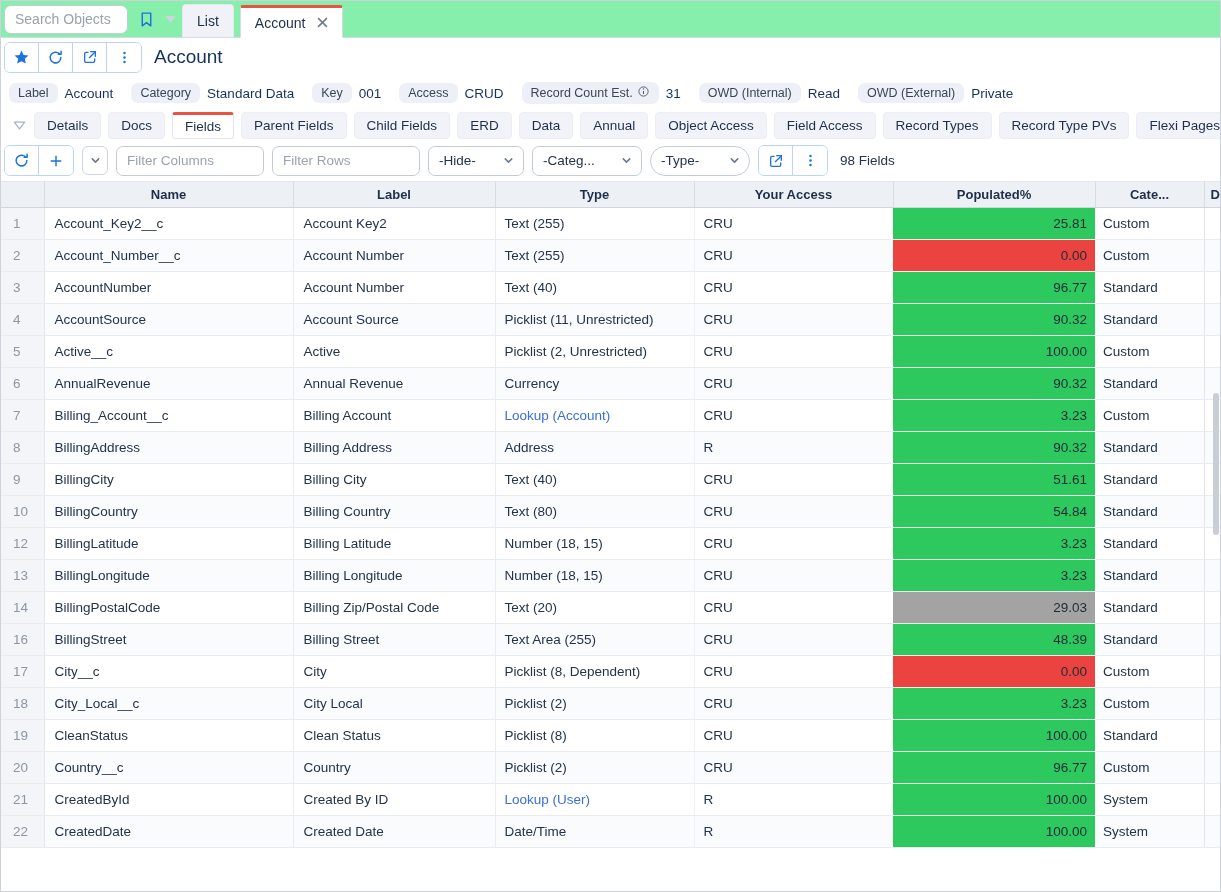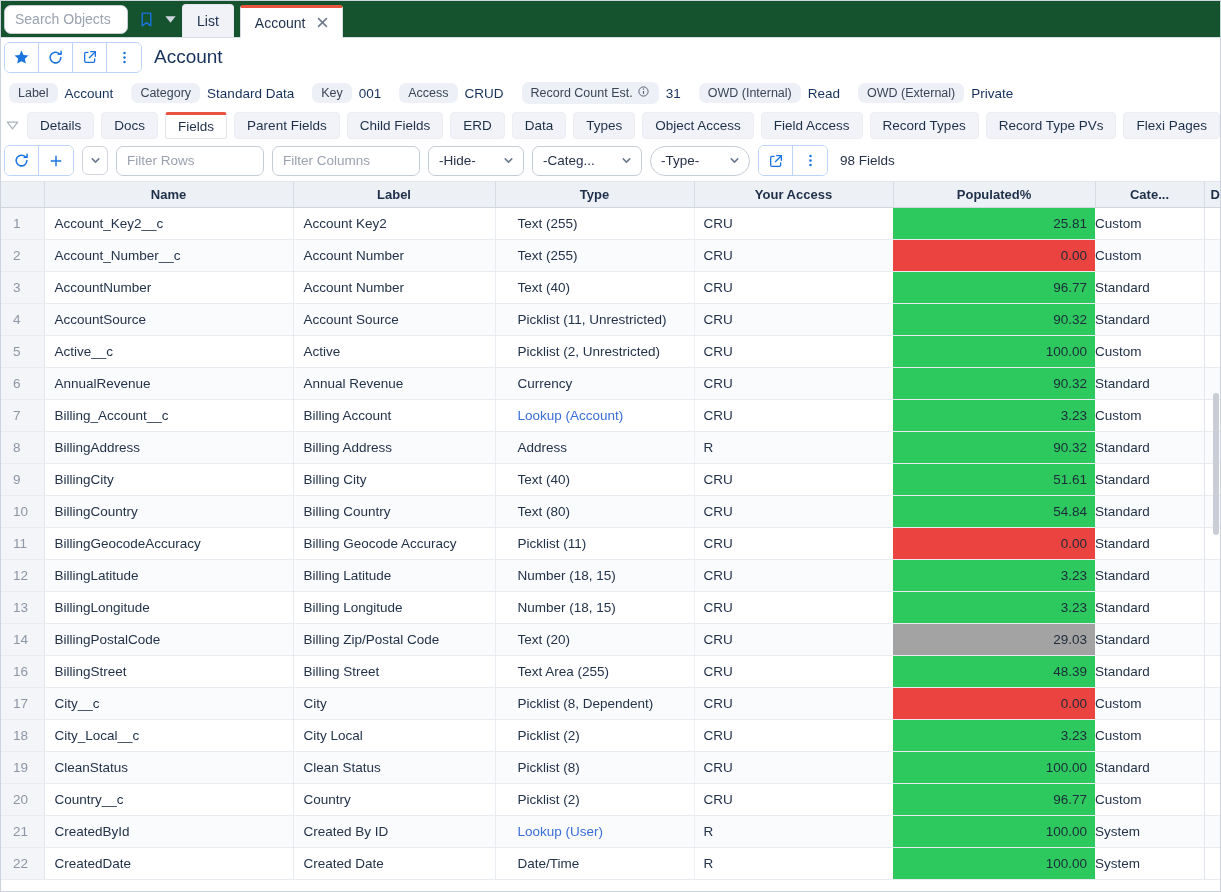--- a/index.html
+++ b/index.html
@@ -2,21 +2,21 @@
 <html><head>
 <meta charset="utf-8">
 <style>
   * { margin:0; padding:0; box-sizing:border-box; }
   html,body { width:1221px; height:892px; overflow:hidden; background:#fff;
     font-family:"Liberation Sans", sans-serif; color:#1e2f4a; }
   .page { position:relative; width:1221px; height:892px; background:#fff;
     border:1px solid #cdd3dc; overflow:hidden; }
 
   
-  .tabstrip { height:37px; border-bottom:1px solid #d6dae2; display:flex; align-items:flex-end; padding-left:3px; background:#14532d; }
+  .tabstrip { height:37px; border-bottom:1px solid #d6dae2; display:flex; align-items:flex-end; padding-left:3px; background:#86efac; }
   .search-obj { width:124px; height:29px; margin:3px 6px 3px 0; border:1px solid #c6ccd6; border-radius:7px;
     padding:0 10px; font-size:14px; color:#1e2f4a; outline:none; align-self:center; font-family:inherit;}
   .search-obj::placeholder { color:#9aa2b0; }
   .strip-icon { align-self:center; display:flex; align-items:center; justify-content:center; width:24px; height:28px; cursor:pointer; }
   .tab { height:33px; display:flex; align-items:center; padding:0 14px; font-size:14px; color:#1e2f4a;
     background:#f0f2f7; border:1px solid #e4e7ee; border-bottom:none; border-radius:4px 4px 0 0; margin-right:6px; cursor:pointer; }
   .tab.active { background:#fff; border:1px solid #d6dae2; border-bottom:1px solid #fff; margin-bottom:-1px;
     border-top:3px solid #e8543f; border-radius:3px 3px 0 0; gap:12px; }
   .tab .close { display:flex; align-items:center; }
 
@@ -28,21 +28,21 @@
   .btn-group .ibtn:last-child { border-right:none; }
   .obj-title { font-size:19px; font-weight:500; color:#16325c; margin-left:12px; }
 
   
   .meta-row { height:34px; display:flex; align-items:center; gap:18px; padding-left:8px; }
   .meta-item { display:flex; align-items:center; gap:7px; }
   .pill { background:#edf0f6; border-radius:7px; padding:3px 9px; font-size:12.5px; color:#3a4657; display:flex; align-items:center; gap:4px; }
   .pill-value { font-size:13.5px; color:#16325c; }
 
   
-  .subtabs { height:30px; display:flex; align-items:center; padding-left:4px; gap:7px; }
+  .subtabs { height:30px; display:flex; align-items:center; padding-left:11px; gap:7px; }
   .funnel { width:20px; display:flex; align-items:center; justify-content:center; cursor:pointer; }
   .subtab { height:27px; display:flex; align-items:center; padding:0 12px; font-size:13.5px; color:#1e2f4a;
     background:#f1f3f8; border:1px solid #eceef4; border-radius:4px; cursor:pointer; white-space:nowrap; }
   .subtab.active { background:#fff; border:1px solid #e2e5ec; border-top:3px solid #e8543f; border-radius:3px; }
 
   
   .filter-bar { height:41px; display:flex; align-items:center; gap:8px; padding-left:3px; }
   .sm-ibtn { width:26px; height:29px; display:flex; align-items:center; justify-content:center;
     border:1px solid #d0d5dd; border-radius:6px; background:#fff; cursor:pointer; }
   .f-input { width:148px; height:30px; border:1px solid #c6ccd6; border-radius:7px; padding:0 10px;
@@ -58,25 +58,25 @@
   table { border-collapse:collapse; table-layout:fixed; width:1221px; }
   thead th { height:26px; background:#edf0f5; font-size:13px; font-weight:700; color:#1e2f4a;
     border-top:1px solid #e3e6ec; border-bottom:1px solid #d0d5de; border-right:1px solid #d8dce4;
     text-align:center; white-space:nowrap; overflow:hidden; }
   thead th:last-child { border-right:none; text-align:left; padding-left:6px; }
   tbody td { height:32px; font-size:13.5px; color:#22334a; border-bottom:1px solid #e8ebf0;
     white-space:nowrap; overflow:hidden; background:#fff; }
   tbody tr:nth-child(even) td { background:#fafbfd; }
   td.c-num { background:#f3f5f8 !important; color:#8d96a5; border-right:1px solid #e2e5eb; padding-left:12px; }
   td.c-name, td.c-label { border-right:1px solid #e9ecf1; padding-left:10px; }
-  td.c-type { border-right:1px solid #eef0f5; padding-left:22px; }
+  td.c-type { border-right:1px solid #eef0f5; padding-left:9px; }
   td.c-type.link { color:#3a6fd8; cursor:pointer; }
   td.c-access { padding-left:9px; }
   td.c-pop { text-align:right; padding-right:8px; color:#1d2b3a; }
-  td.c-cat { border-right:1px solid #e2e6ec; }
+  td.c-cat { padding-left:8px; border-right:1px solid #e2e6ec; }
   td.c-extra { }
 
   .vscrollbar { position:absolute; left:1212px; top:212px; width:6px; height:142px;
     background:#c9ced6; border-radius:3px; cursor:grab; }
 </style>
 </head>
 <body>
 
 <div class="page">
 
@@ -229,21 +229,21 @@
 
     <div class="subtab">
         <span>ERD</span>
       </div>
 
     <div class="subtab">
         <span>Data</span>
       </div>
 
     <div class="subtab">
-        <span>Types</span>
+        <span>Annual</span>
       </div>
 
     <div class="subtab">
         <span>Object Access</span>
       </div>
 
     <div class="subtab">
         <span>Field Access</span>
       </div>
 
@@ -273,22 +273,22 @@
         <svg width="16" height="16" viewBox="0 0 20 20" fill="none" stroke="#1b73de" stroke-width="1.8" stroke-linecap="round">
             <path d="M10 4v12M4 10h12"></path>
           </svg>
       </span>
     </div>
     <span class="sm-ibtn">
       <svg width="13" height="13" viewBox="0 0 16 16" fill="none" stroke="#69788c" stroke-width="1.8" stroke-linecap="round" stroke-linejoin="round">
           <polyline points="4,6 8,10 12,6"></polyline>
         </svg>
     </span>
+    <input class="f-input" placeholder="Filter Columns" style="">
     <input class="f-input" placeholder="Filter Rows" style="">
-    <input class="f-input" placeholder="Filter Columns" style="">
     <div class="f-select sel-hide">
       <span>-Hide-</span>
       <svg width="13" height="13" viewBox="0 0 16 16" fill="none" stroke="#69788c" stroke-width="1.8" stroke-linecap="round" stroke-linejoin="round">
           <polyline points="4,6 8,10 12,6"></polyline>
         </svg>
     </div>
     <div class="f-select sel-categ">
       <span>-Categ...</span>
       <svg width="13" height="13" viewBox="0 0 16 16" fill="none" stroke="#69788c" stroke-width="1.8" stroke-linecap="round" stroke-linejoin="round">
           <polyline points="4,6 8,10 12,6"></polyline>
@@ -447,30 +447,20 @@
       <td class="c-num">10</td>
       <td class="c-name">BillingCountry</td>
       <td class="c-label">Billing Country</td>
       <td class="c-type">Text (80)</td>
       <td class="c-access">CRU</td>
       <td class="c-pop" style="background: rgb(45, 201, 94);">54.84</td>
       <td class="c-cat">Standard</td>
       <td class="c-extra"></td>
     </tr>
 
-    <tr>
-      <td class="c-num">11</td>
-      <td class="c-name">BillingGeocodeAccuracy</td>
-      <td class="c-label">Billing Geocode Accuracy</td>
-      <td class="c-type">Picklist (11)</td>
-      <td class="c-access">CRU</td>
-      <td class="c-pop" style="background: rgb(234, 67, 64);">0.00</td>
-      <td class="c-cat">Standard</td>
-      <td class="c-extra"></td>
-    </tr>
 
     <tr>
       <td class="c-num">12</td>
       <td class="c-name">BillingLatitude</td>
       <td class="c-label">Billing Latitude</td>
       <td class="c-type">Number (18, 15)</td>
       <td class="c-access">CRU</td>
       <td class="c-pop" style="background: rgb(45, 201, 94);">3.23</td>
       <td class="c-cat">Standard</td>
       <td class="c-extra"></td>

